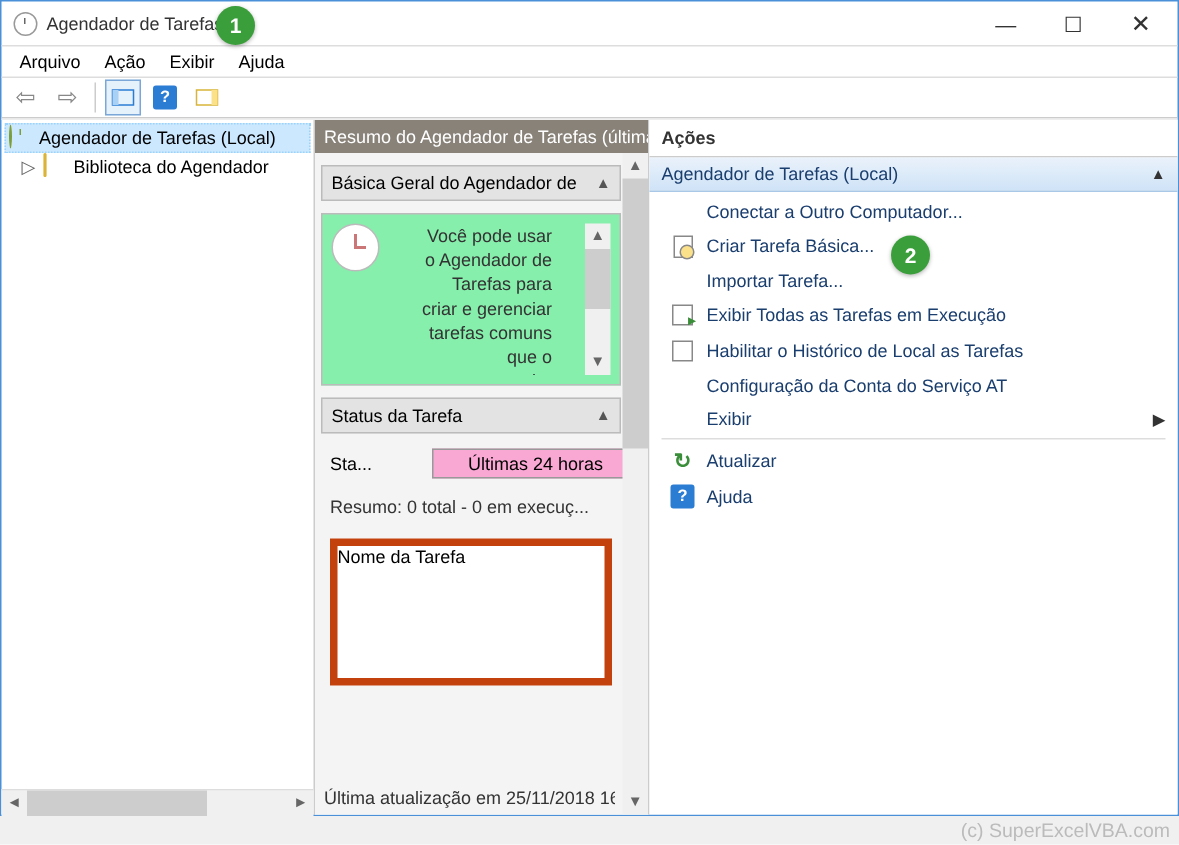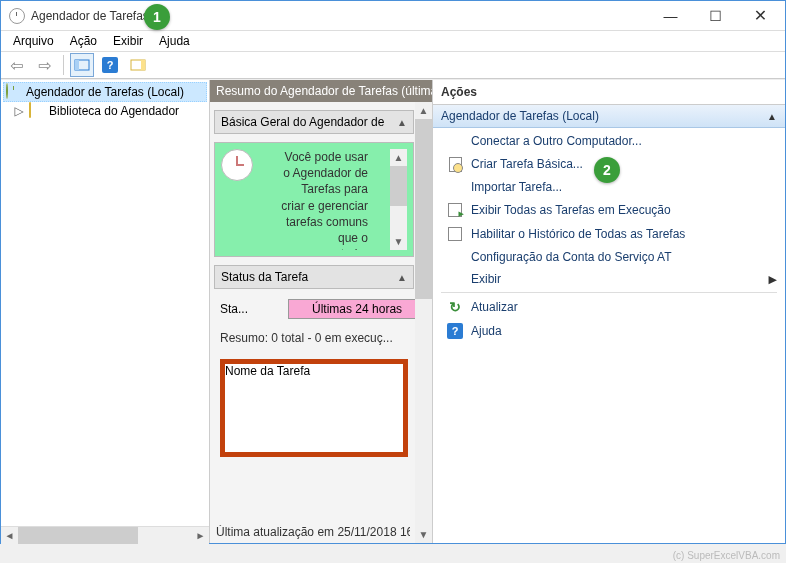--- a/index.html
+++ b/index.html
@@ -68,21 +68,21 @@
 .action-item .spacer { width: 16px; flex-shrink: 0; }
 .action-item .arrow-right { margin-left: auto; color: #333; font-size: 11px; }
 .divider { height: 1px; background: #ddd; margin: 2px 8px; }
 .doc-icon { width: 13px; height: 15px; background: #fff; border: 1px solid #888; position: relative; }
 .doc-icon.with-clock::after { content: ""; position: absolute; bottom: -2px; right: -2px; width: 8px; height: 8px; border: 1px solid #888; border-radius: 50%; background: #fce18b; }
 .run-icon { width: 14px; height: 14px; border: 1px solid #888; background: #fff; position: relative; }
 .run-icon::after { content: "▶"; position: absolute; font-size: 7px; color: #3a8e3a; bottom: -2px; right: -3px; }
 .history-icon { width: 14px; height: 14px; border: 1px solid #888; background: #fff; }
 .refresh-icon { color: #3a8e3a; font-size: 14px; font-weight: bold; }
 .annotation { position: absolute; width: 26px; height: 26px; background: #3a9e3a; border-radius: 50%; color: #fff; font-weight: bold; font-size: 14px; display: flex; align-items: center; justify-content: center; z-index: 100; box-shadow: 0 1px 3px rgba(0,0,0,0.3); }
-.watermark { position: absolute; bottom: 2px; right: 6px; color: #bbb; font-size: 10px; }
+.watermark { position: absolute; bottom: 2px; right: 6px; color: #bbb; font-size: 13px; }
 </style>
 </head>
 <body>
 
 <div class="window">
   <div class="titlebar">
     <span class="icon"></span>
     <span class="title">Agendador de Tarefas</span>
     <div class="controls">
       <div>—</div>
@@ -215,21 +215,21 @@
         <div class="action-item">
           <span class="aicon">
               <span class="run-icon"></span>
             </span>
           <span>Exibir Todas as Tarefas em Execução</span>
         </div>
         <div class="action-item">
           <span class="aicon">
               <span class="history-icon"></span>
             </span>
-          <span>Habilitar o Histórico de Todas as Tarefas</span>
+          <span>Habilitar o Histórico de Local as Tarefas</span>
         </div>
         <div class="action-item">
           <span class="spacer"></span>
           <span>Configuração da Conta do Serviço AT</span>
         </div>
         <div class="action-item">
           <span class="spacer"></span>
           <span>Exibir</span>
           <span class="arrow-right">▶</span>
         </div>

